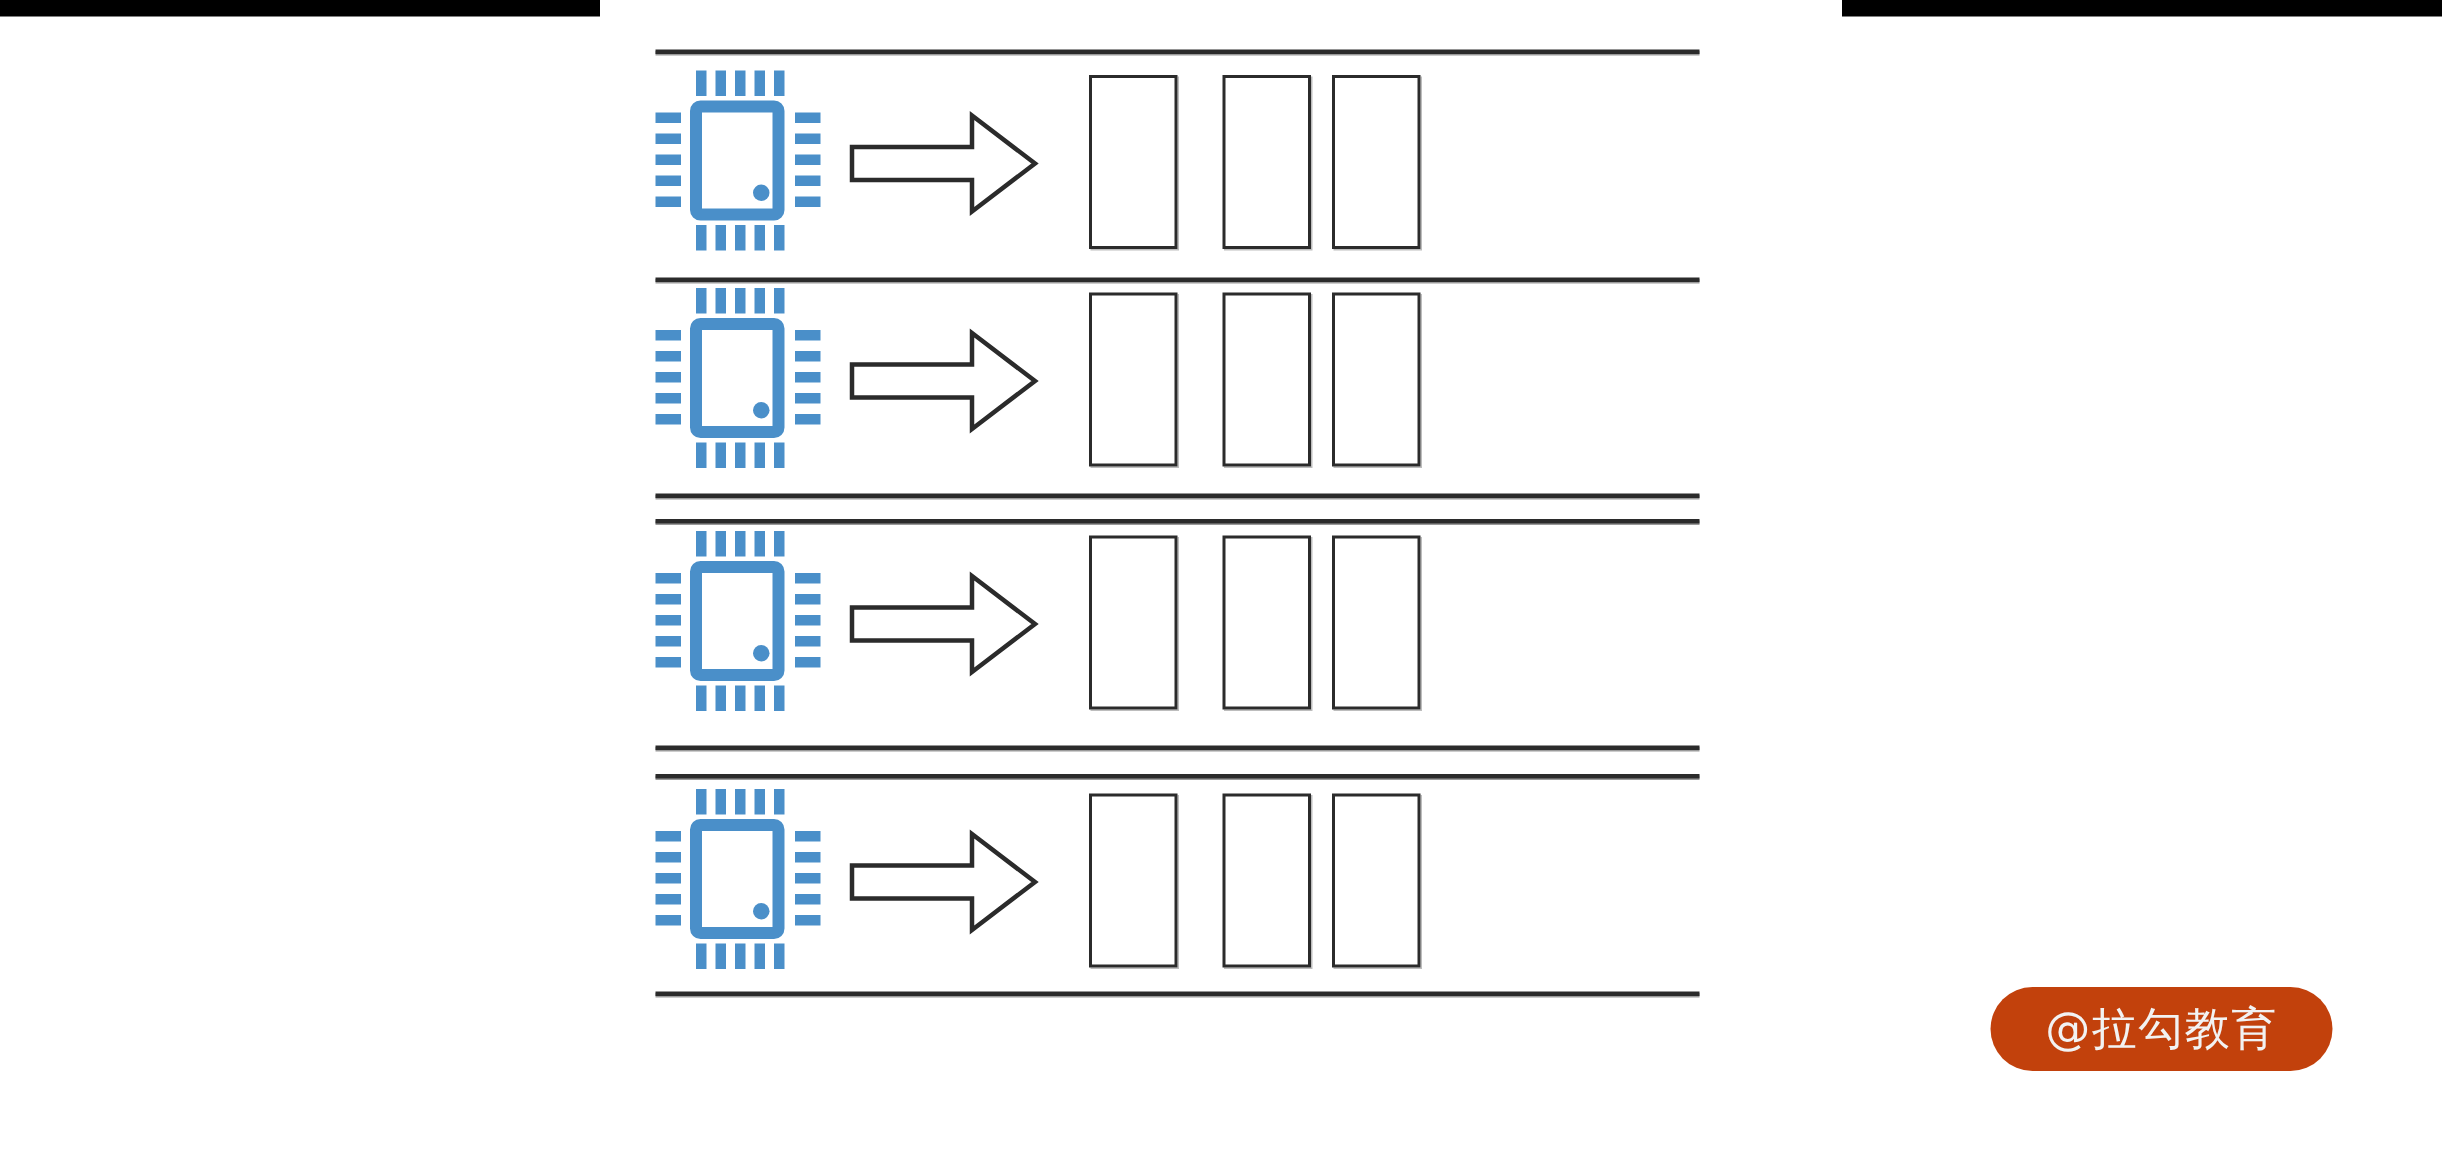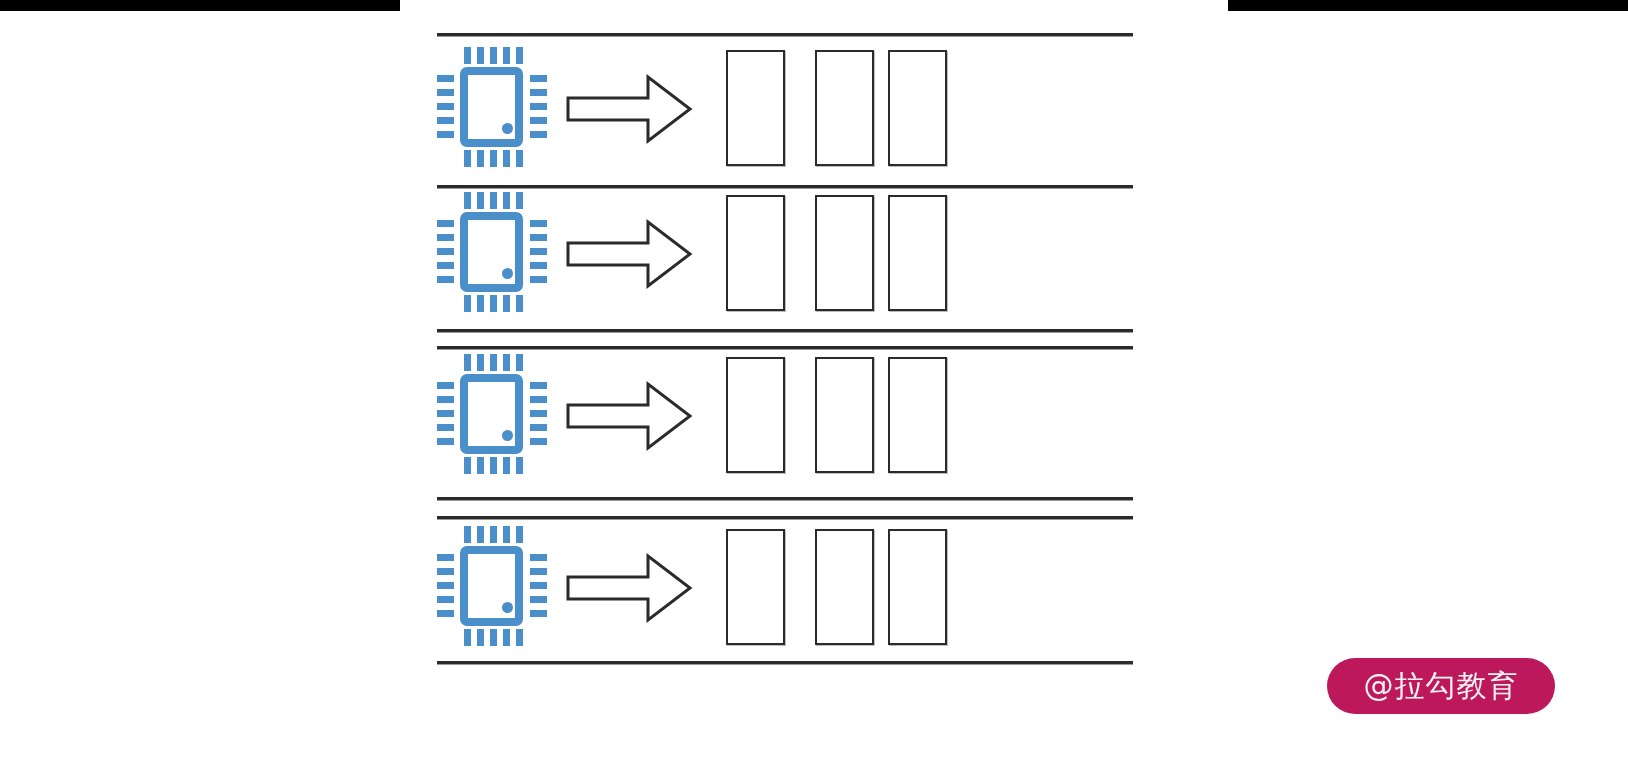--- a/index.html
+++ b/index.html
@@ -100,21 +100,21 @@
   }
 
   
   #watermark {
     position: absolute;
     left: 1327px;
     top: 658px;
     width: 228px;
     height: 56px;
     border-radius: 28px;
-    background: #be185d;
+    background: #c2410c;
     display: flex;
     align-items: center;
     justify-content: center;
     color: #f2f2f2;
     font-size: 30px;
     letter-spacing: 1px;
     font-family: "DejaVu Sans", sans-serif;
     user-select: none;
   }
 </style>

